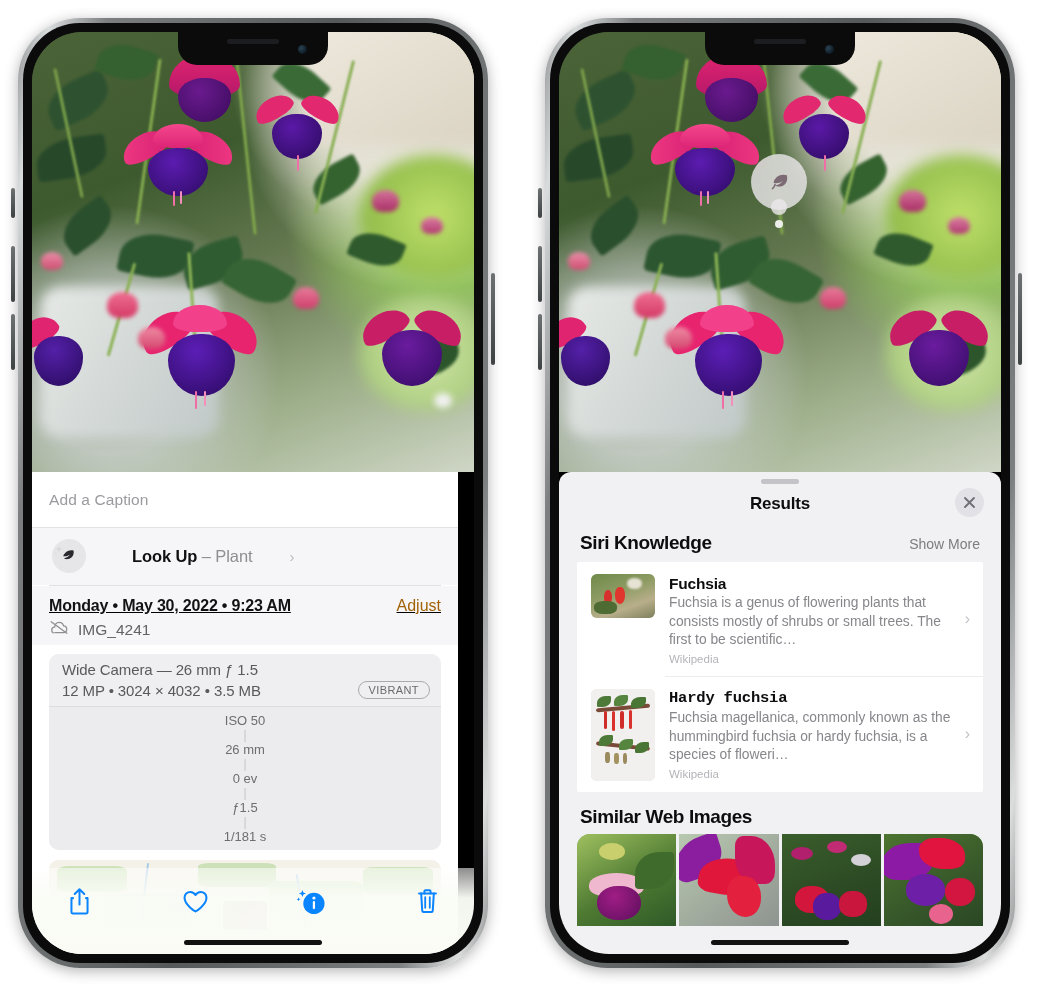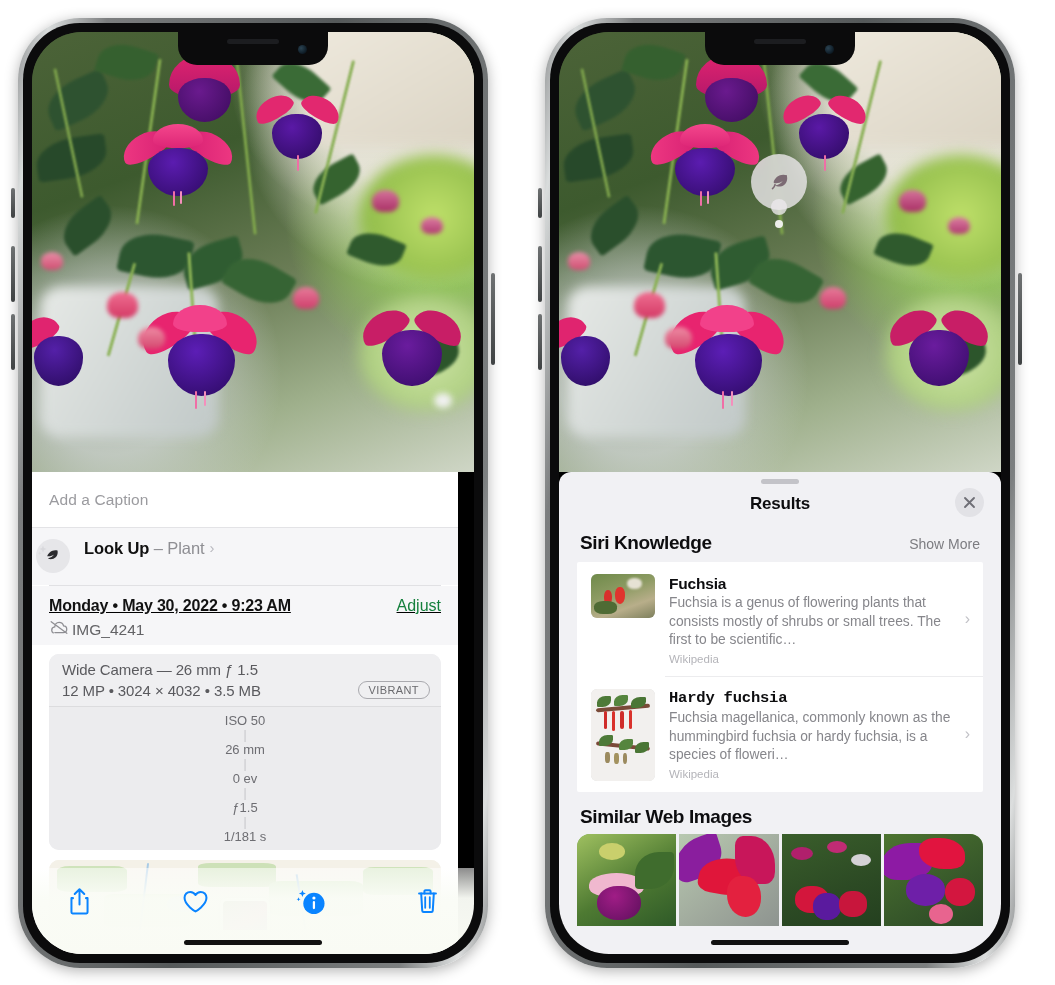--- a/index.html
+++ b/index.html
@@ -50,32 +50,32 @@
   .lookup-badge .tail{position:absolute;bottom:-18px;left:50%;transform:translateX(-50%);
      width:8px;height:8px;border-radius:50%;background:rgba(248,246,248,.92);}
   .lookup-badge .tail2{position:absolute;bottom:-5px;left:50%;transform:translateX(-50%);
      width:16px;height:16px;border-radius:50%;background:rgba(236,232,236,.80);}
 
   
   .sheet{position:absolute;left:0;right:16px;bottom:0;background:#fff;z-index:20;}
   .caption-row{height:55px;display:flex;align-items:center;padding:0 17px;background:#fff;}
   .caption-ph{font-size:15.5px;color:#9b9b9f;letter-spacing:.1px;}
   .divider{height:1px;background:#e3e3e6;}
-  .lookup-row{display:flex;padding:11px 17px 12px 4px;background:#f6f6f8;}
+  .lookup-row{display:flex;align-items:center;padding:11px 17px 12px 20px;background:#f6f6f8;gap:32px;}
   .lookup-ico{position:relative;width:34px;height:34px;border-radius:50%;background:#e6e6e9;
      display:flex;align-items:center;justify-content:center;margin-right:14px;}
   .lookup-txt{font-size:16.5px;font-weight:bold;color:#111;letter-spacing:-.1px;}
   .lookup-txt .sub{font-weight:normal;color:#8e8e93;}
   .chev{color:#b9b9bf;font-size:15px;margin-left:5px;}
   .hairline{height:1px;background:#e1e1e4;margin:0 17px;}
   .meta{padding:11px 17px 6px 17px;background:#f6f6f8;}
   .meta-line{display:flex;align-items:flex-start;justify-content:space-between;text-decoration:underline;}
   .meta-date{font-size:16px;font-weight:bold;color:#121212;letter-spacing:-.2px;}
-  .meta-adjust{font-size:16px;color:#15803d;}
-  .meta-file{display:flex;align-items:center;gap:3px;margin-top:5px;}
+  .meta-adjust{font-size:16px;color:#a16207;}
+  .meta-file{display:flex;align-items:center;gap:9px;margin-top:5px;}
   .meta-file .fname{font-size:15.5px;color:#636366;}
   .card{margin:9px 17px 0 17px;border-radius:10px;overflow:hidden;background:#ececee;}
   .card-head{display:flex;align-items:center;justify-content:space-between;
      padding:8px 11px;background:#dededf;}
   .card-head .dev{font-size:15px;font-weight:bold;color:#1b1b1d;letter-spacing:-.1px;}
   .card-head .right{display:flex;align-items:center;gap:9px;}
   .tag-jpeg{background:#b6b6ba;color:#fff;font-size:10.5px;font-weight:bold;
      border-radius:4px;padding:2px 6px;letter-spacing:.2px;}
   .card-body{padding:7px 11px 7px 13px;background:#efeff1;}
   .cb-l1{font-size:15px;color:#5a5a5e;letter-spacing:-.1px;}

